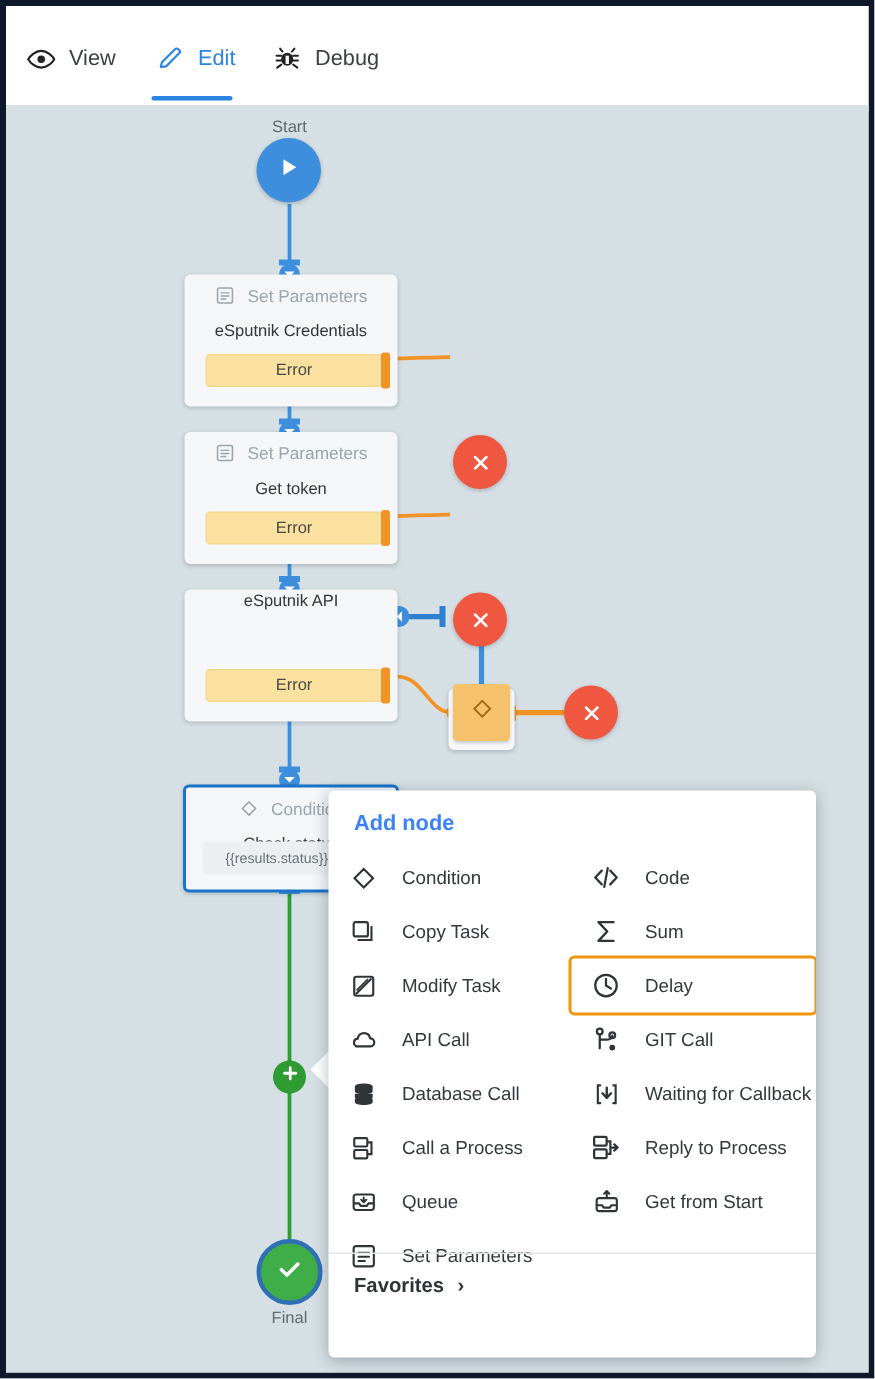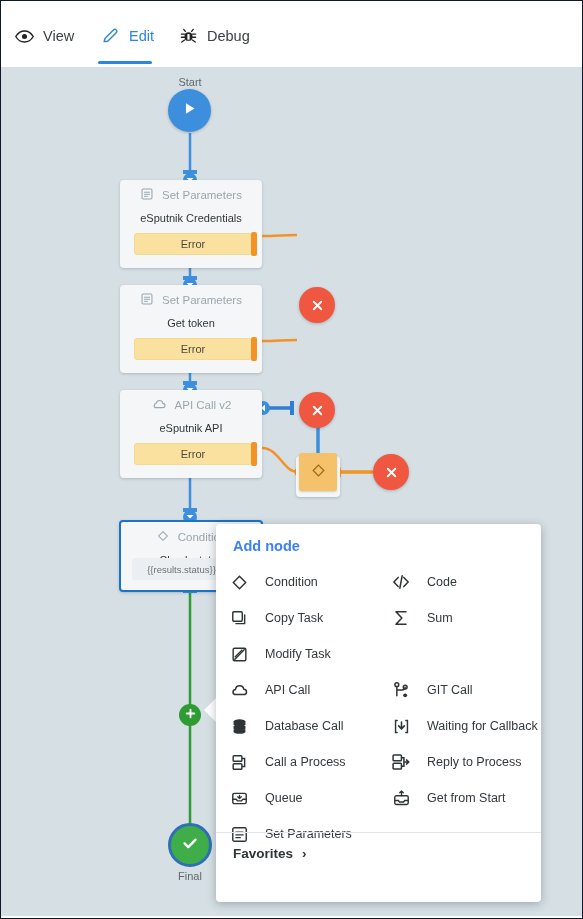--- a/index.html
+++ b/index.html
@@ -3,21 +3,21 @@
 <meta charset="utf-8">
 <style>
   html,body{margin:0;padding:0;}
   body{
     width:583px;height:919px;
     font-family:"Liberation Sans", sans-serif;
     background:#ffffff;
     overflow:hidden;
     position:relative;
   }
-  #app{position:relative;width:583px;height:919px;overflow:hidden;border:1px solid #0f172a;box-sizing:border-box;}
+  #app{position:relative;width:583px;height:919px;overflow:hidden;border:4px solid #0f172a;box-sizing:border-box;}
 
   
   .tabbar{
     position:absolute;left:0;top:0;width:583px;height:70px;
     background:#ffffff;
     border-bottom:1px solid #e3e6e8;
     box-sizing:border-box;
   }
   .tab{
     position:absolute;top:18px;height:34px;
@@ -279,28 +279,20 @@
       <div class="err-chip">Error</div>
       <div class="err-port"></div>
     </div>
     <div class="circ err-circ" style="left:298px;top:325px;">
       <svg width="15" height="15" viewBox="0 0 24 24">
           <path d="M6 6l12 12M18 6L6 18" stroke="#fff" stroke-width="3" stroke-linecap="round"></path>
         </svg>
     </div>
 
     <div class="card" style="left:119px;top:323px;width:142px;height:88px;">
-      <div class="card-head">
-        <span>
-          <svg width="16" height="16" viewBox="0 0 24 24">
-              <path d="M6.5 17.5h11c2.2 0 3.5-1.5 3.5-3.2 0-1.8-1.4-3.2-3.3-3.2-.4-2.6-2.4-4.3-4.9-4.3-2.6 0-4.7 1.9-5 4.5-1.7.2-3 1.6-3 3.2 0 1.7 1.3 3 3 3z" fill="none" stroke="#9aa6ad" stroke-width="1.7" stroke-linejoin="round"></path>
-            </svg>
-        </span>
-        <span>API Call v2</span>
-      </div>
       <div class="card-title">eSputnik API</div>
       <div class="err-chip">Error</div>
       <div class="err-port"></div>
     </div>
 
     <div class="mini-card" style="left:295px;top:389px;width:44px;height:41px;">
       <span>
         <svg width="19" height="19" viewBox="0 0 24 24">
             <circle cx="12" cy="12" r="8.4" fill="none" stroke="#8b979e" stroke-width="1.6"></circle>
             <path d="M12 7.2V12l3.4 2" stroke="#8b979e" stroke-width="1.6" fill="none" stroke-linecap="round"></path>
@@ -401,20 +393,29 @@
           <div class="mitem">
             <span class="micon">
               <svg width="19" height="19" viewBox="0 0 24 24">
                   <rect x="4" y="4" width="16" height="16" rx="1.8" fill="none" stroke="#2f3437" stroke-width="1.8"></rect>
                   <path d="M5.5 18.5L18.5 5.5" stroke="#2f3437" stroke-width="1.8"></path>
                   <path d="M6 15.5L15.5 6" stroke="#2f3437" stroke-width="1.5"></path>
                 </svg>
             </span>
             <span>Modify Task</span>
           </div>
+          <div class="mitem hl">
+            <span class="micon">
+              <svg width="20" height="20" viewBox="0 0 24 24">
+                  <circle cx="12" cy="12" r="8.6" fill="none" stroke="#2f3437" stroke-width="1.8"></circle>
+                  <path d="M12 6.6V12l4 2.4" stroke="#2f3437" stroke-width="1.8" fill="none" stroke-linecap="round"></path>
+                </svg>
+            </span>
+            <span>Delay</span>
+          </div>
         </div>
 
         <div class="mrow">
           <div class="mitem">
             <span class="micon">
               <svg width="20" height="20" viewBox="0 0 24 24">
                   <path d="M6.5 17.5h11c2.2 0 3.5-1.5 3.5-3.2 0-1.8-1.4-3.2-3.3-3.2-.4-2.6-2.4-4.3-4.9-4.3-2.6 0-4.7 1.9-5 4.5-1.7.2-3 1.6-3 3.2 0 1.7 1.3 3 3 3z" fill="none" stroke="#2f3437" stroke-width="1.8" stroke-linejoin="round"></path>
                 </svg>
             </span>
             <span>API Call</span>

